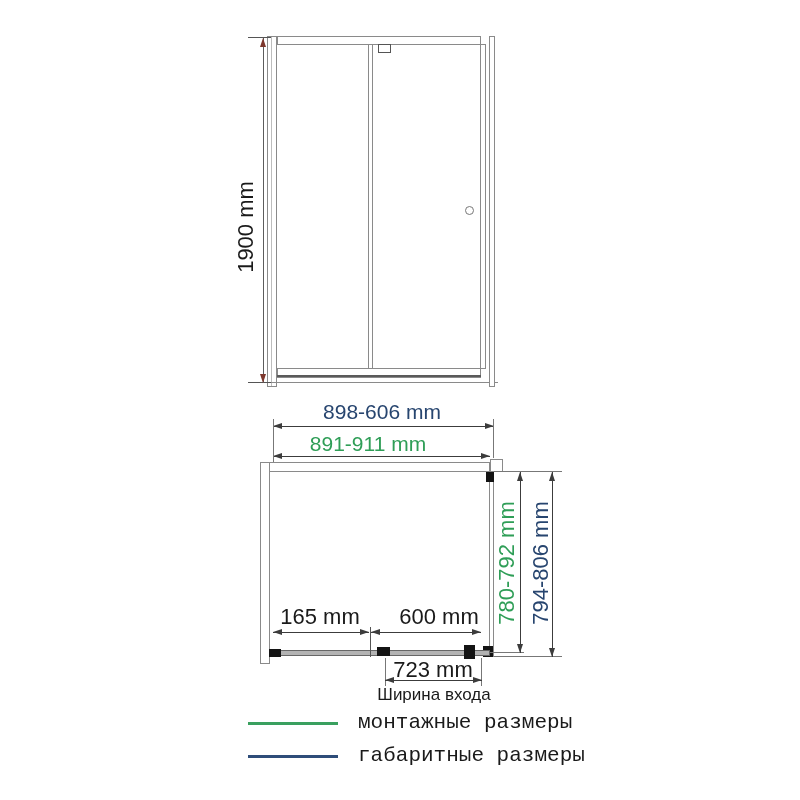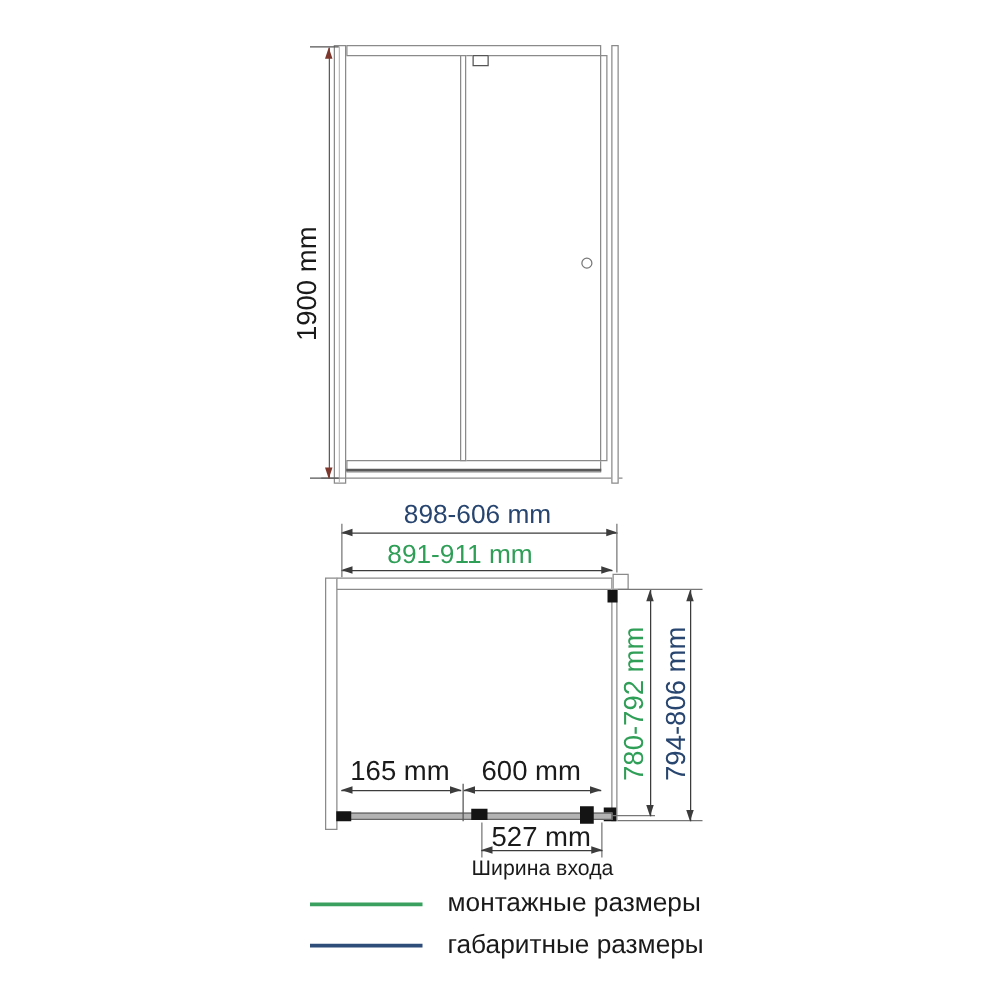--- a/index.html
+++ b/index.html
@@ -29,21 +29,21 @@
   .vdim.red::before{border-bottom-color:#7d372c;}
   .vdim.red::after{border-top-color:#7d372c;}
   
   .dimtext{position:absolute;text-align:center;font-size:22px;line-height:1.1;color:#1a1a1a;white-space:nowrap;}
   .navy{color:#27456f;}
   .green{color:#2f9e57;}
   .rot{transform:rotate(-90deg);transform-origin:center center;}
   .caption{position:absolute;text-align:center;font-size:17px;color:#1a1a1a;white-space:nowrap;}
   .legend-line-green{position:absolute;background:#3aa05f;}
   .legend-line-navy{position:absolute;background:#2e4d79;}
-  .legend-label{position:absolute;font-size:21px;color:#1a1a1a;white-space:nowrap;}
+  .legend-label{position:absolute;font-size:21px;color:#1a1a1a;white-space:nowrap;font-family:Liberation Mono, monospace;}
   .circle{position:absolute;border:1px solid #777;border-radius:50%;background:#fff;}
 </style>
 </head>
 <body>
 
 <div id="canvas">
 
   <div>
 
     <div class="part" style="left:267px;top:36px;width:10px;height:351px;"></div>
@@ -81,26 +81,26 @@
     <div class="fill-black" style="left:483px;top:646px;width:10px;height:11px;"></div>
 
     <div class="part" style="left:271px;top:650px;width:219px;height:6px;background:#b3b3b3;border-color:#666;"></div>
     <div class="fill-black" style="left:269px;top:649px;width:12px;height:8px;"></div>
     <div class="fill-black" style="left:377px;top:647px;width:13px;height:9px;"></div>
     <div class="fill-black" style="left:464px;top:645px;width:11px;height:14px;"></div>
 
     <div class="extline" style="left:370px;top:627px;width:1px;height:30px;background:#555;"></div>
     <div class="dimtext" style="left:270px;top:605px;width:100px;">165 mm</div>
     <div class="hdim" style="left:273px;top:632px;width:96px;"></div>
-    <div class="dimtext" style="left:375px;top:605px;width:100px;">600 mm</div>
+    <div class="dimtext" style="left:389px;top:605px;width:100px;">600 mm</div>
     <div class="hdim" style="left:371px;top:632px;width:110px;"></div>
 
     <div class="extline" style="left:385px;top:658px;width:1px;height:28px;"></div>
     <div class="extline" style="left:481px;top:658px;width:1px;height:28px;"></div>
-    <div class="dimtext" style="left:383px;top:658px;width:100px;">527 mm</div>
+    <div class="dimtext" style="left:383px;top:658px;width:100px;">723 mm</div>
     <div class="hdim" style="left:385px;top:680px;width:97px;"></div>
     <div class="caption" style="left:354px;top:685px;width:160px;">Ширина входа</div>
 
     <div class="extline" style="left:494px;top:471px;width:68px;height:1px;"></div>
     <div class="extline" style="left:490px;top:652px;width:34px;height:1px;"></div>
     <div class="extline" style="left:494px;top:656px;width:68px;height:1px;"></div>
     <div class="vdim" style="left:520px;top:472px;height:181px;"></div>
     <div class="vdim" style="left:552px;top:472px;height:185px;"></div>
     <div class="dimtext green rot" style="left:433px;top:550px;width:150px;height:26px;">780-792 mm</div>
     <div class="dimtext navy rot" style="left:467px;top:550px;width:150px;height:26px;">794-806 mm</div>

